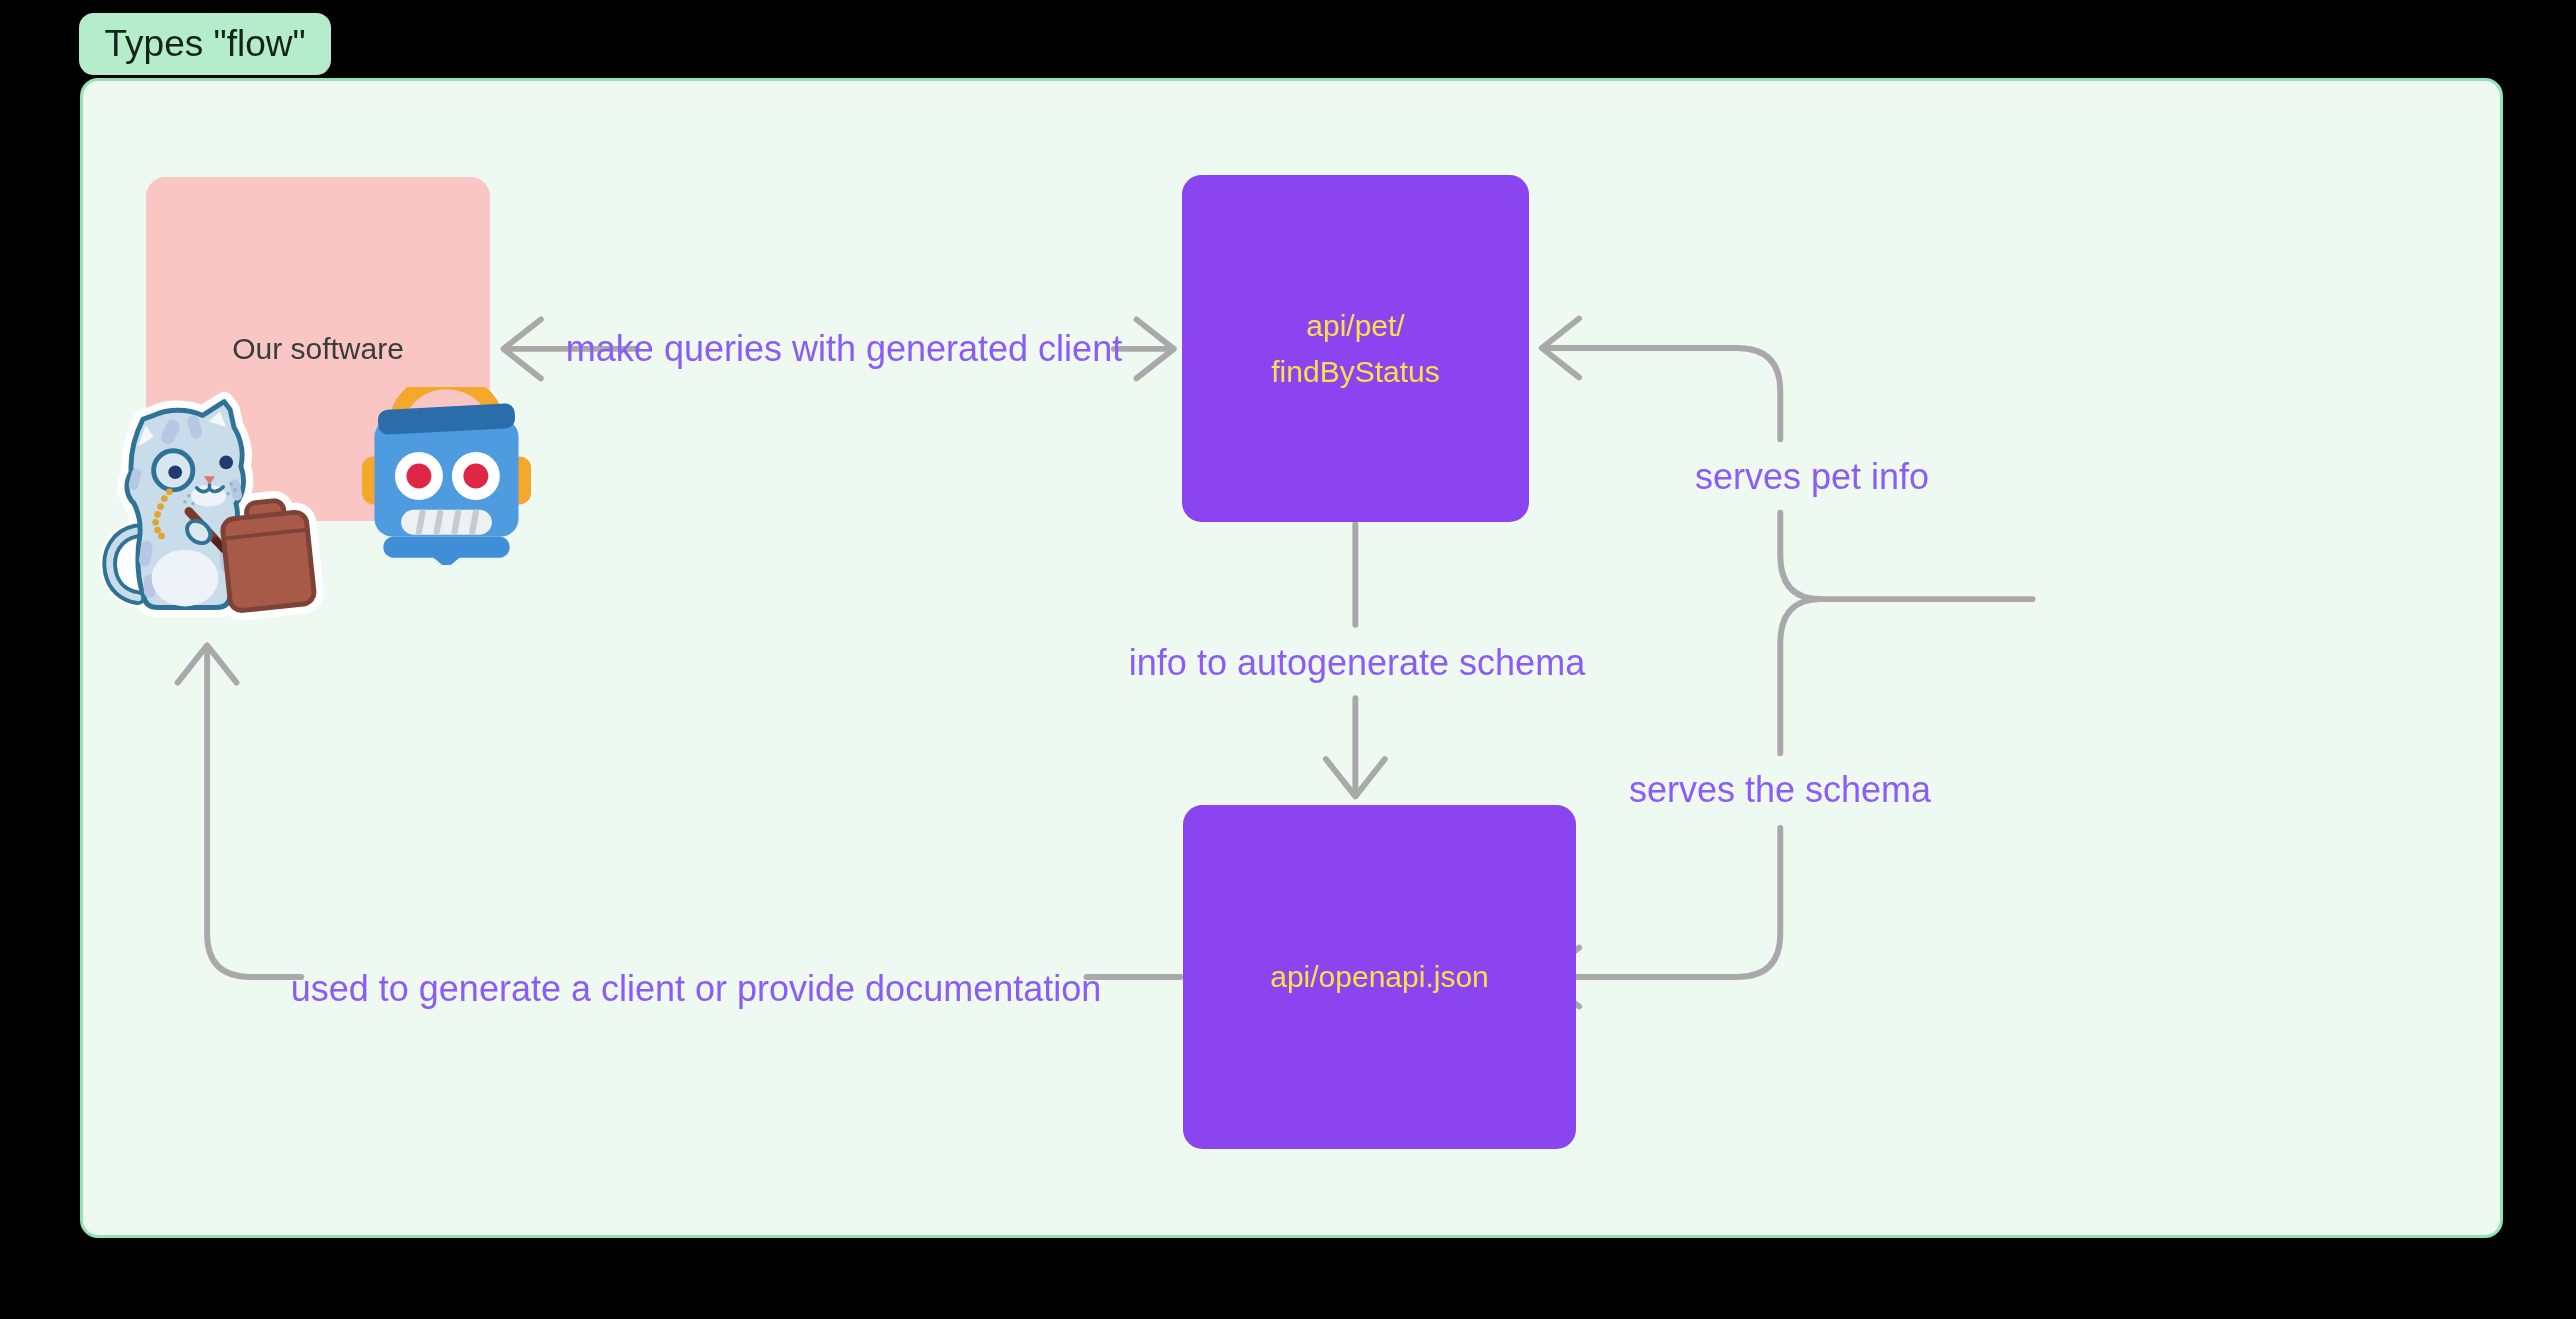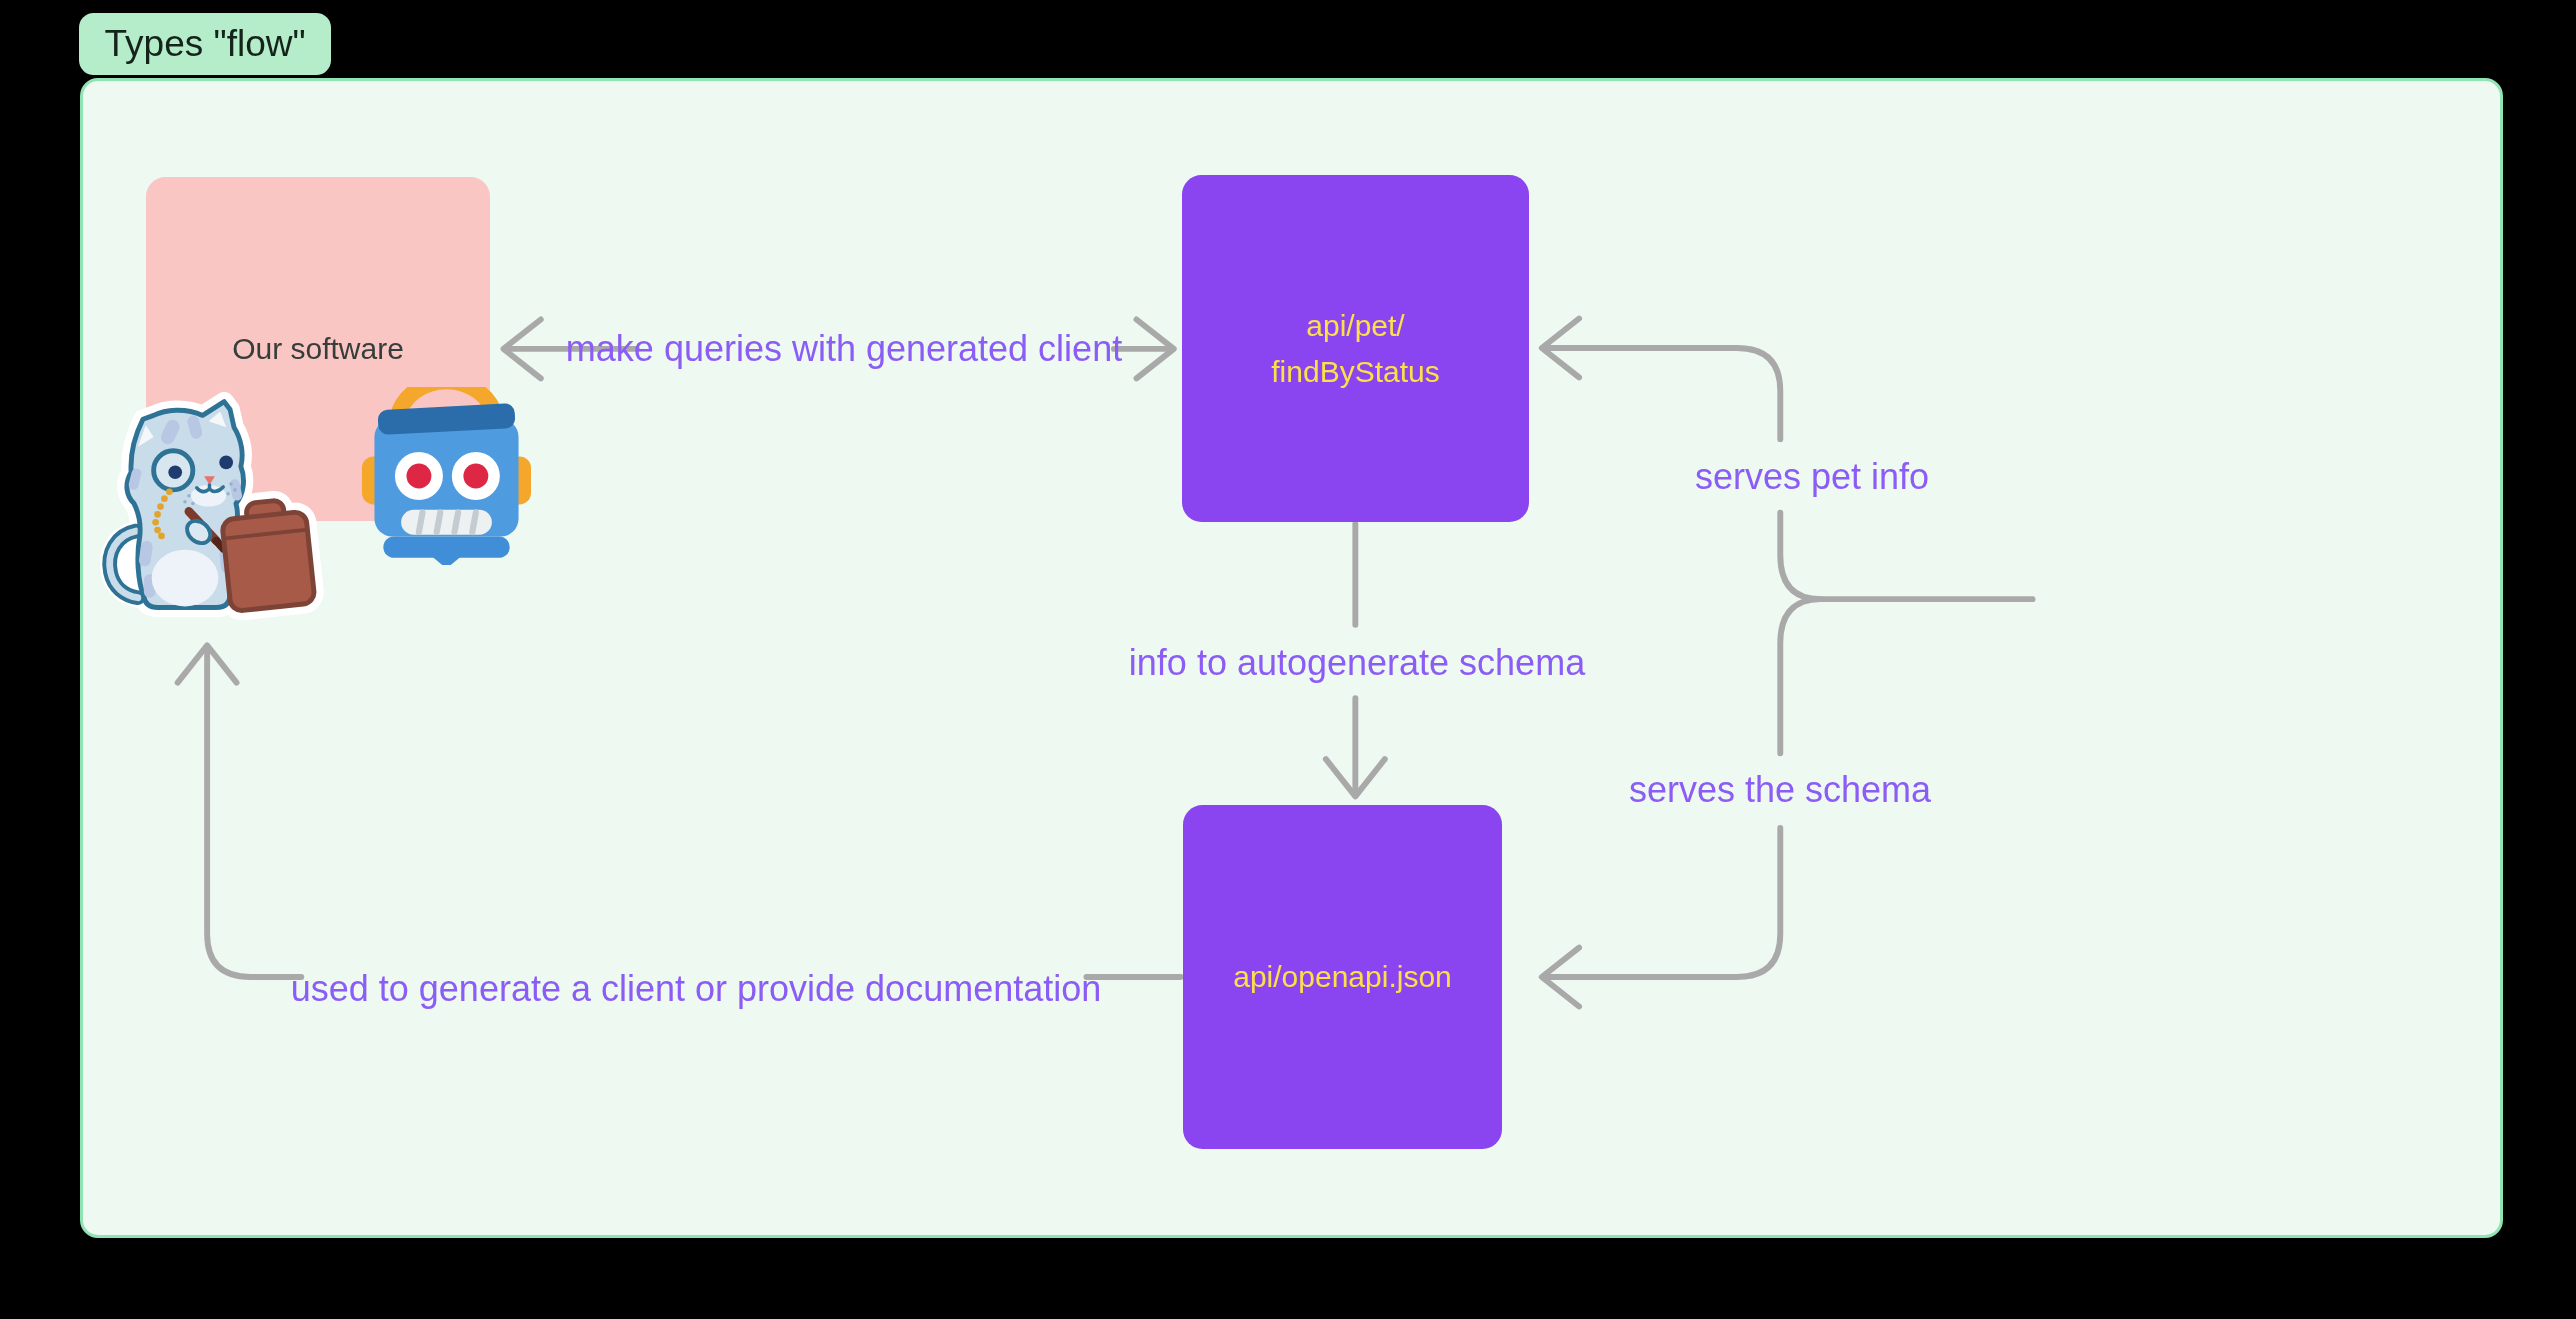--- a/index.html
+++ b/index.html
@@ -83,21 +83,21 @@
   </div>
 
   <div class="node purple" style="left:1099px;top:94px;width:347px;height:347px;">
     <span>
       <span style="display:block">api/pet/</span>
       <span style="display:block">findByStatus</span>
     </span>
   </div>
 
 
-  <div class="node purple" style="left:1100px;top:724px;width:319px;height:344px;">
+  <div class="node purple" style="left:1100px;top:724px;width:393px;height:344px;">
     <span>api/openapi.json</span>
   </div>
 
   <div class="edge-label" style="left:761px;top:268px;">make queries with generated client</div>
   <div class="edge-label" style="left:1274px;top:582px;">info to autogenerate schema</div>
   <div class="edge-label" style="left:1697px;top:396px;margin-left:32px;">serves pet info</div>
   <div class="edge-label" style="left:1697px;top:709px;">serves the schema</div>
   <div class="edge-label" style="left:613px;top:896px;margin-top:12px;">used to generate a client or provide documentation</div>
 
   <svg class="sticker" style="left:279px;top:306px;" width="169" height="178" viewBox="0 0 190 200">

